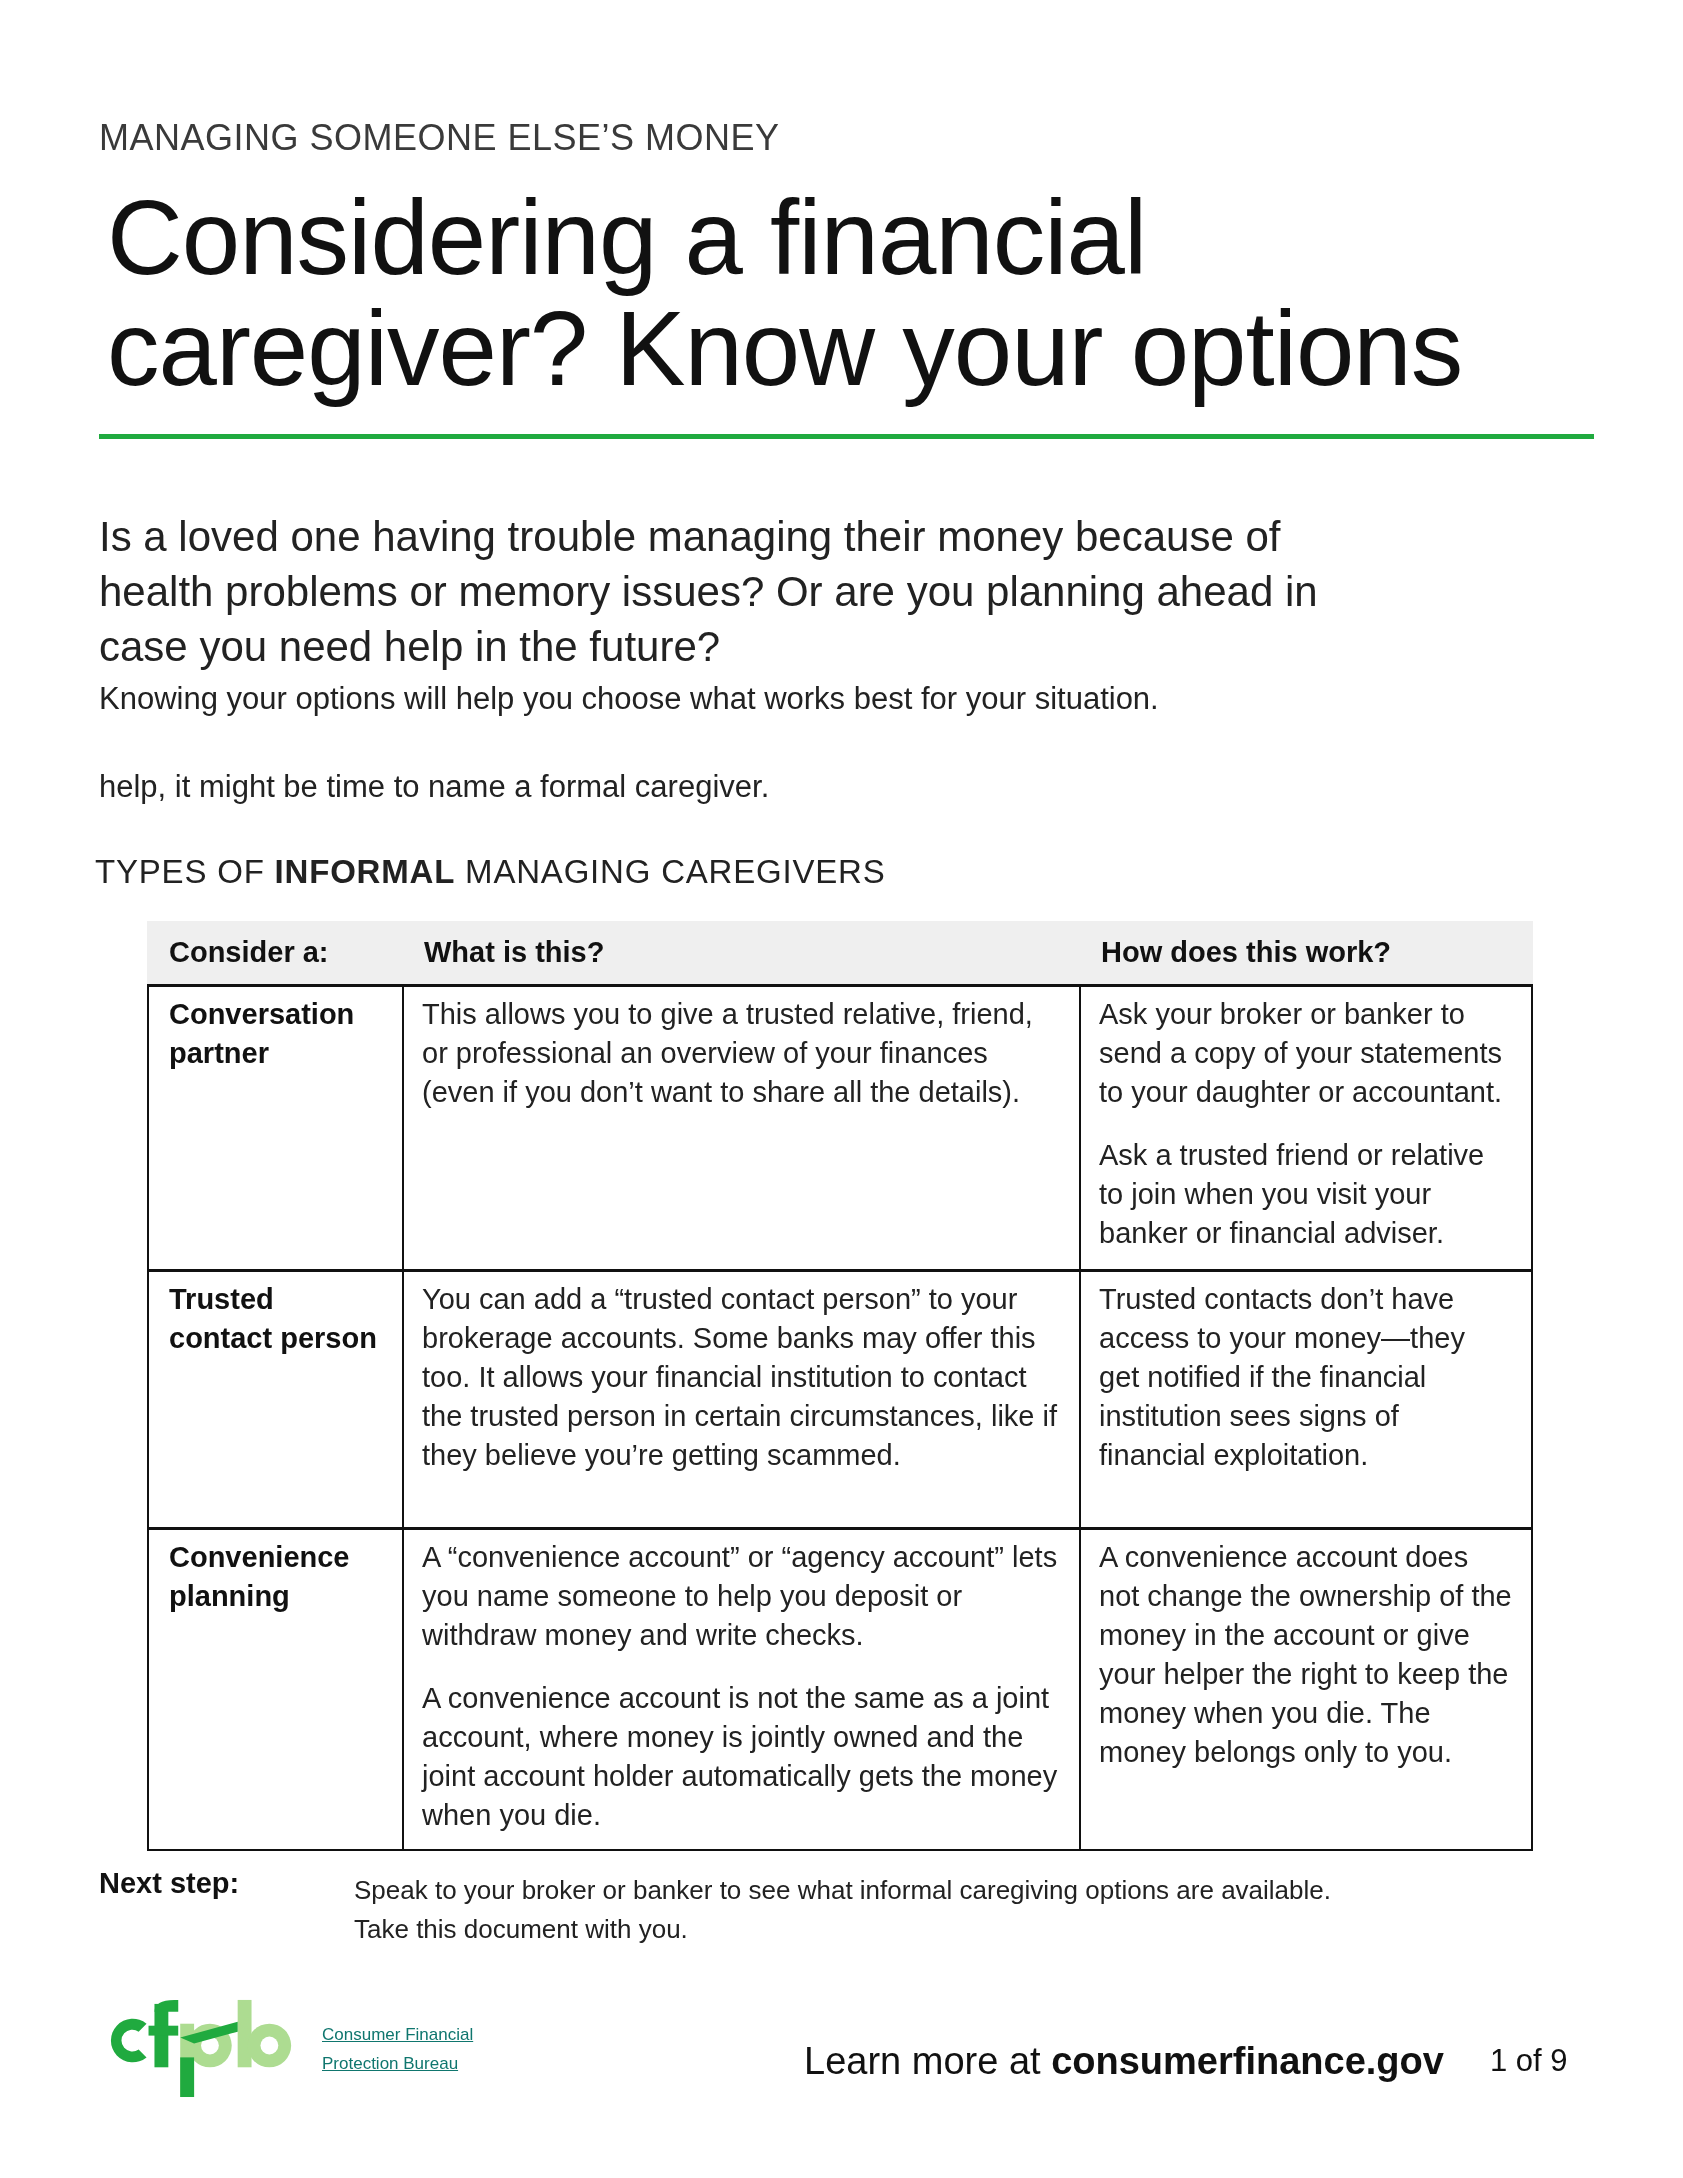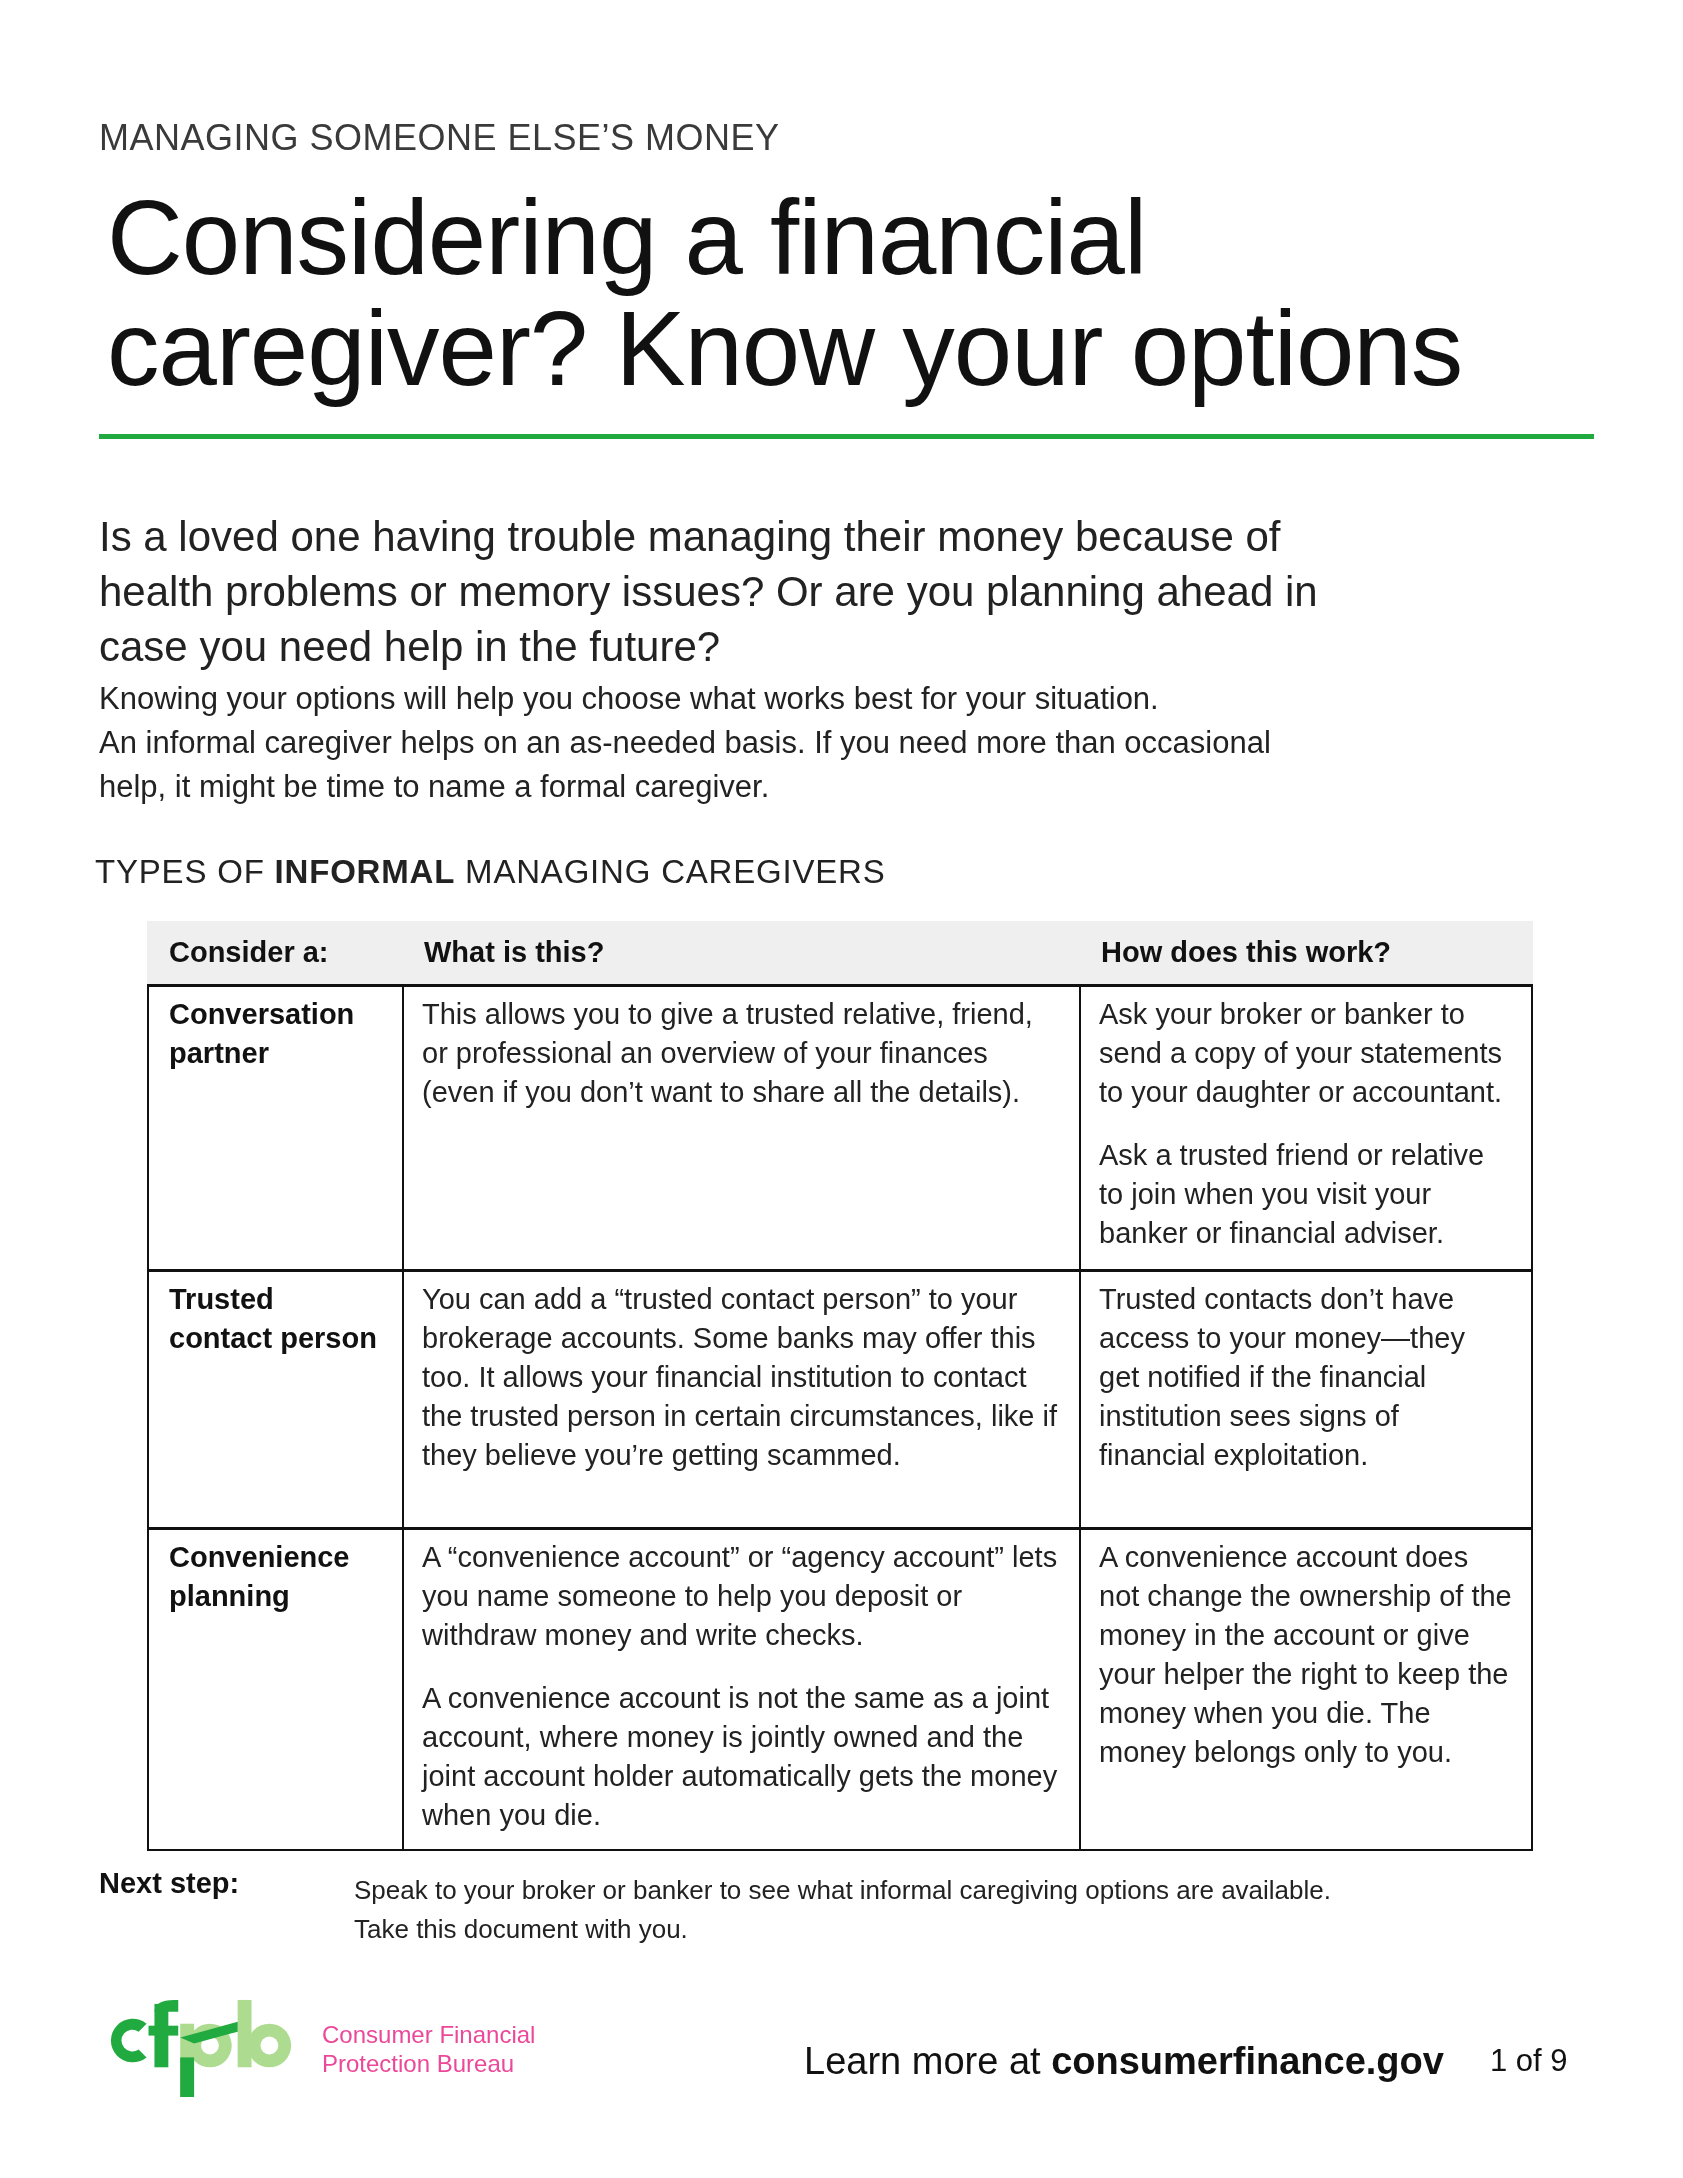--- a/index.html
+++ b/index.html
@@ -39,21 +39,21 @@
   .r1 { height: 282px; }
   .r2 { height: 255px; }
   .r3 { height: 319px; }
 
   .next { position: absolute; top: 1867px; left: 0; width: 1495px; }
   .next-label { position: absolute; left: 0; top: 0; font-size: 29px; font-weight: bold; color: #111; }
   .next-text { position: absolute; left: 255px; top: 4px; font-size: 26px; line-height: 39px; color: #222; width: 1188px; }
 
   .footer { position: absolute; top: 1990px; left: 0; width: 1495px; height: 109px; }
   .logo { position: absolute; left: 0; top: 4px; width: 208px; height: 104px; }
-  .bureau { position: absolute; left: 223px; top: 30px; font-size: 24px; line-height: 29px; color: #ec4899; }
+  .bureau { position: absolute; left: 223px; top: 30px; font-size: 17px; line-height: 29px; color: #0f766e; text-decoration: underline; }
   .learn { position: absolute; left: 705px; top: 50px; font-size: 38px; color: #111; white-space: nowrap; }
   .learn b { font-weight: bold; }
   .pagenum { position: absolute; left: 1391px; top: 53px; font-size: 31px; color: #111; white-space: nowrap; }
 </style>
 </head>
 <body>
 
 <div class="page">
 
   <div class="eyebrow">MANAGING SOMEONE ELSE’S MONEY</div>
@@ -66,21 +66,21 @@
   <div class="rule"></div>
 
   <div class="lede">
     <span>Is a loved one having trouble managing their money because of</span><br>
     <span>health problems or memory issues? Or are you planning ahead in</span><br>
     <span>case you need help in the future?</span>
   </div>
 
   <div class="intro">
     <span>Knowing your options will help you choose what works best for your situation.</span><br>
-    <span>An informal caregiver helps on an as-needed basis. If you need more than occasional</span><br>
+    <br>
     <span>help, it might be time to name a formal caregiver.</span>
   </div>
 
   <div class="section-title"><span>TYPES OF </span><b>INFORMAL</b><span> MANAGING CAREGIVERS</span></div>
 
   <div class="table">
     <div class="thead">
       <div class="th c1">Consider a:</div>
       <div class="th c2">What is this?</div>
       <div class="th c3">How does this work?</div>

